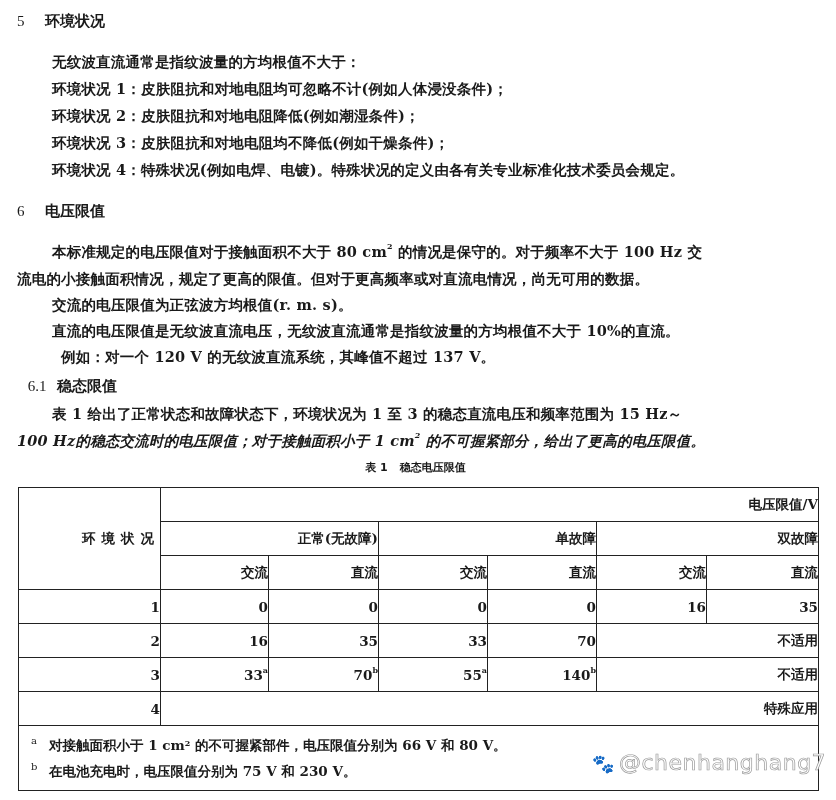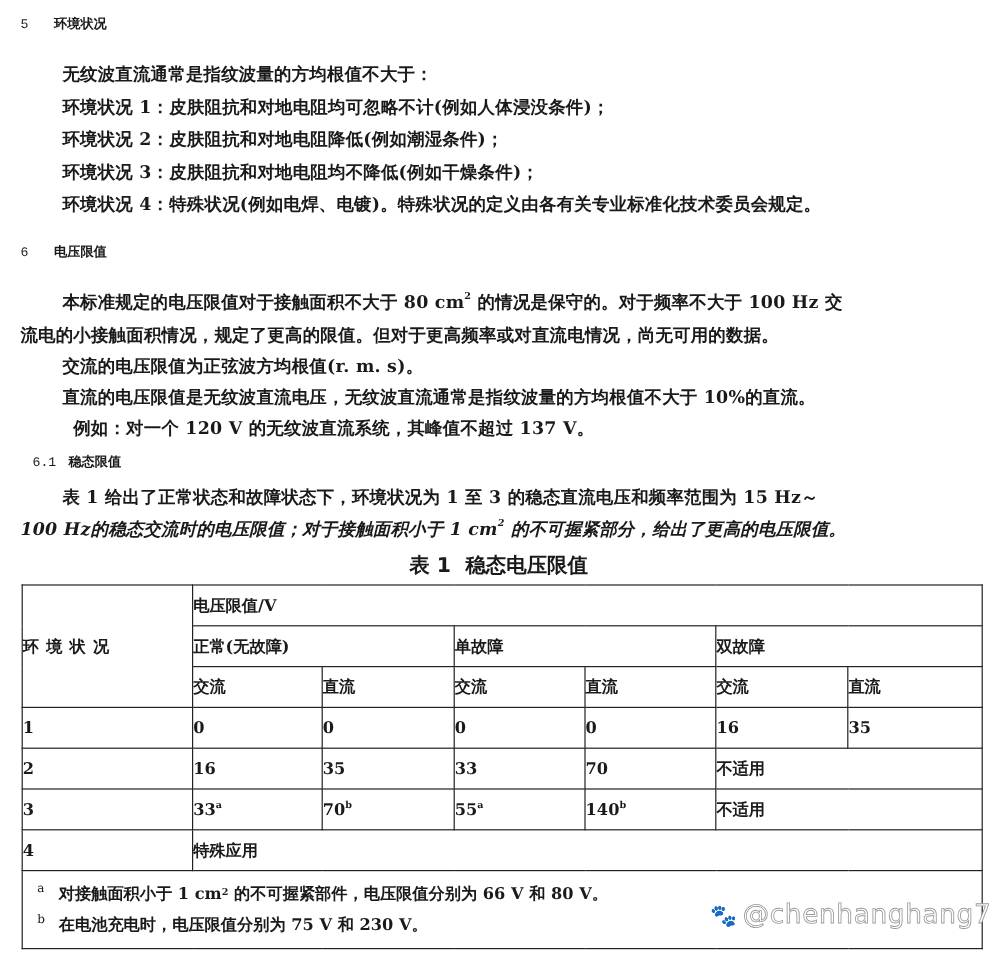--- a/index.html
+++ b/index.html
@@ -1,28 +1,28 @@
 <!DOCTYPE html>
 <html><head>
 <meta charset="utf-8">
 <style>
   html, body { margin:0; padding:0; background:#ffffff; }
   body { width:836px; height:800px; position:relative; overflow:hidden;
          font-family:"DejaVu Serif", "Liberation Serif", serif; color:#1a1a1a; }
-  .h { position:absolute; font-family:Liberation Mono, monospace; font-weight:bold; font-size:11px; }
+  .h { position:absolute; font-family:Liberation Serif, serif; font-weight:bold; font-size:15px; }
   .h .num { display:inline-block; width:28px; font-weight:normal; }
   .p { position:absolute; left:52px; font-size:14.5px; letter-spacing:0.2px; white-space:nowrap; font-weight:bold; }
   .p.full { left:17px; }
   sup { font-size:8px; vertical-align:top; position:relative; top:-2px; }
-  .cap { position:absolute; top:460px; left:0; width:831px; text-align:center; font-family:"DejaVu Sans","Liberation Sans",sans-serif; font-weight:bold; font-size:17px; }
+  .cap { position:absolute; top:460px; left:0; width:831px; text-align:center; font-family:"DejaVu Sans","Liberation Sans",sans-serif; font-weight:bold; font-size:11px; }
   .cap span { margin:0 6px; }
 
   table.t { position:absolute; left:18px; top:487px; width:800px; border-collapse:collapse;
             table-layout:fixed; font-size:13.5px; }
-  table.t td { border:1.5px solid #222; text-align:left; vertical-align:middle; padding:0; font-weight:bold; }
+  table.t td { border:1.5px solid #222; text-align:right; vertical-align:middle; padding:0; font-weight:bold; }
   table.t tr.r35 td { height:33px; }
   table.t td.first { letter-spacing:6px; }
   td.fn { text-align:left !important; padding:6px 0 6px 30px !important; height:auto; }
   .fnline { font-size:13.5px; line-height:26px; white-space:nowrap; position:relative; }
   .fnline .mark { position:absolute; left:-18px; top:-4px; font-size:10px; font-weight:normal; }
   .wm { position:absolute; left:556px; top:750px; font-family:"DejaVu Sans","Liberation Sans",sans-serif;
         font-size:22px; color:#ffffff; -webkit-text-stroke:0.7px #9a9a9a; letter-spacing:0.5px; white-space:nowrap;margin-left:36px; }
   .wm .paw { font-size:18px; margin-right:4px; }
 </style>
 </head>

